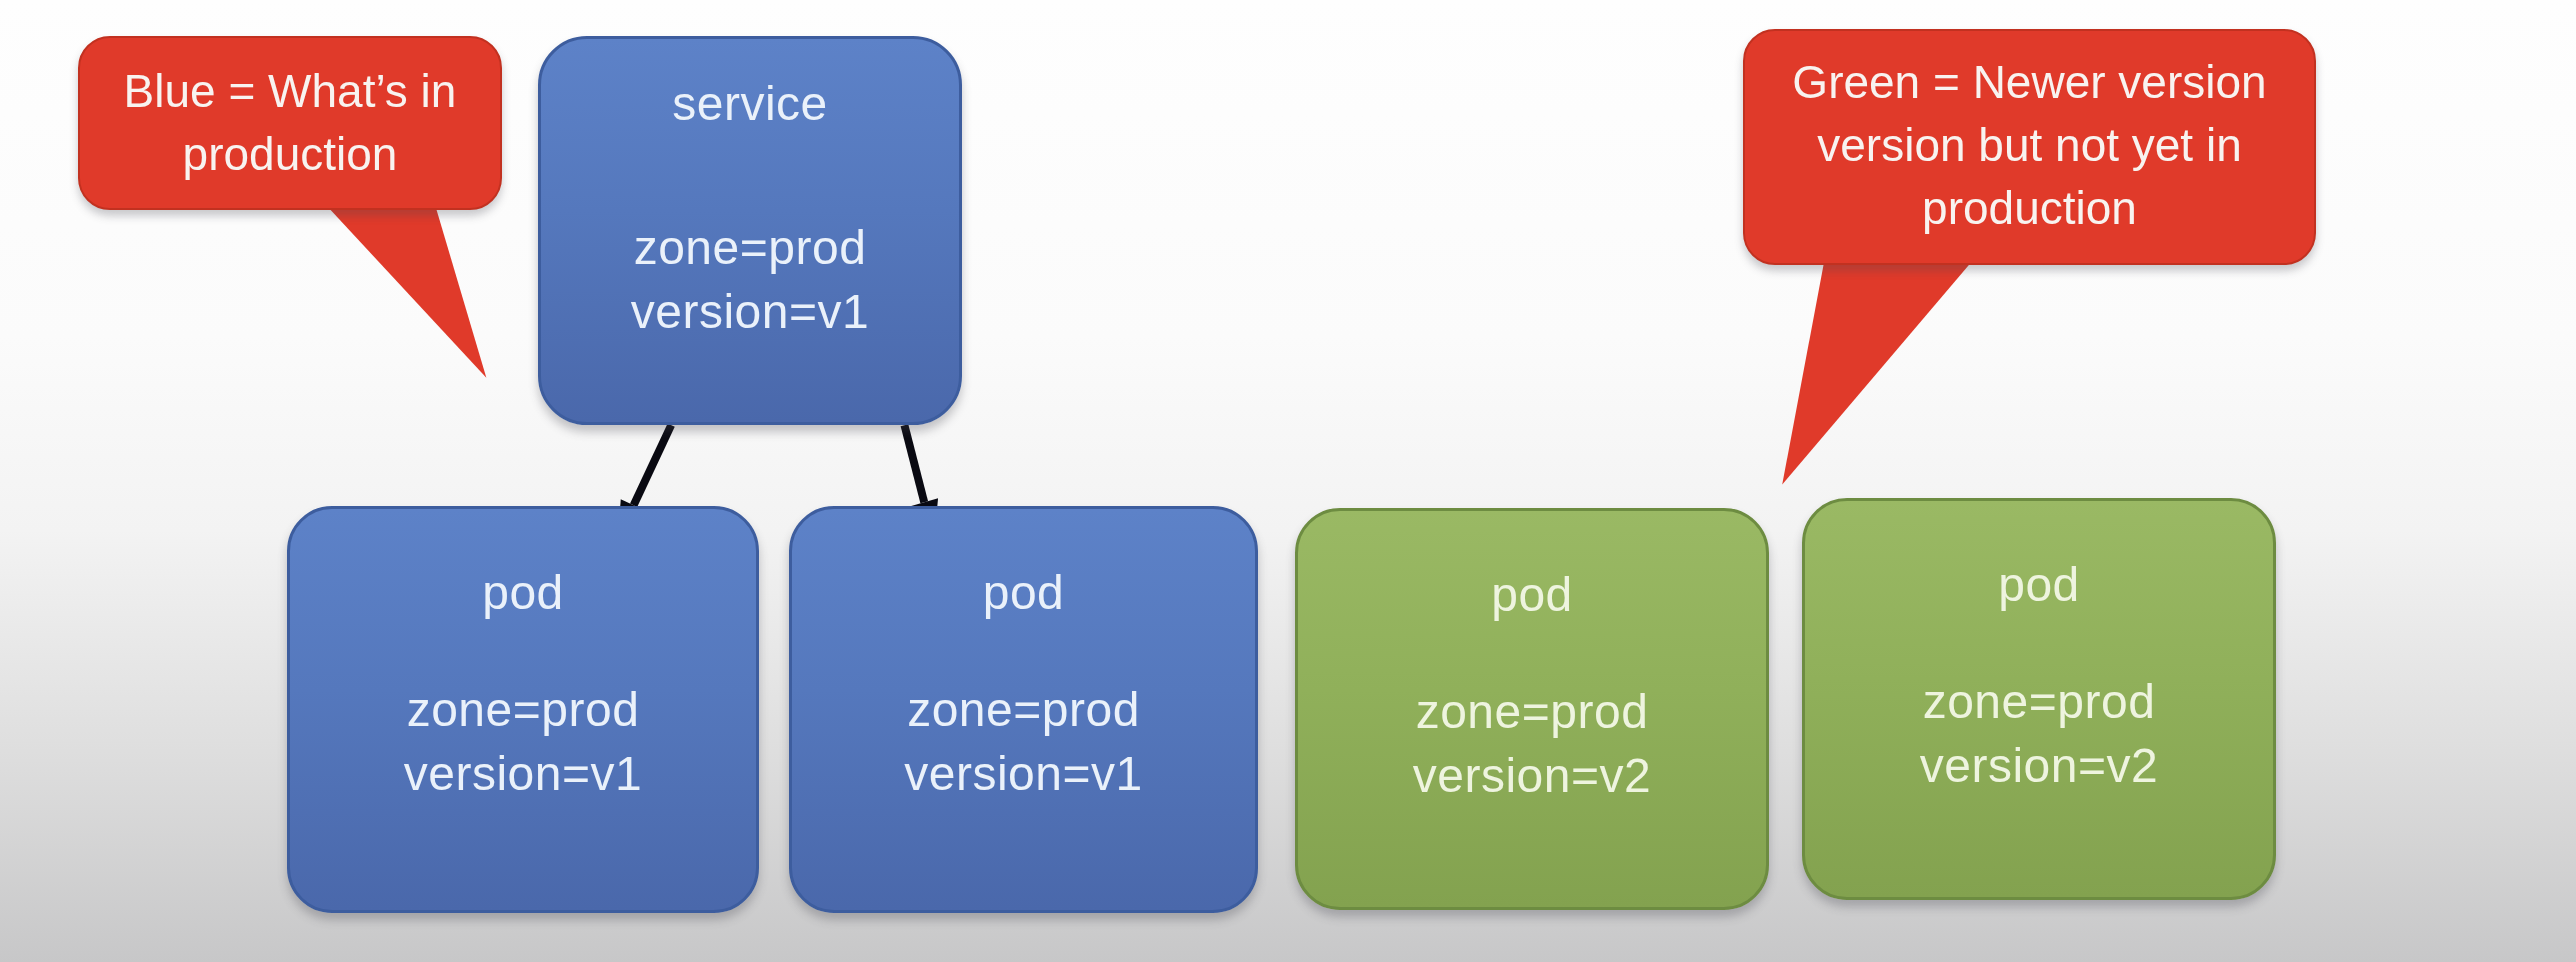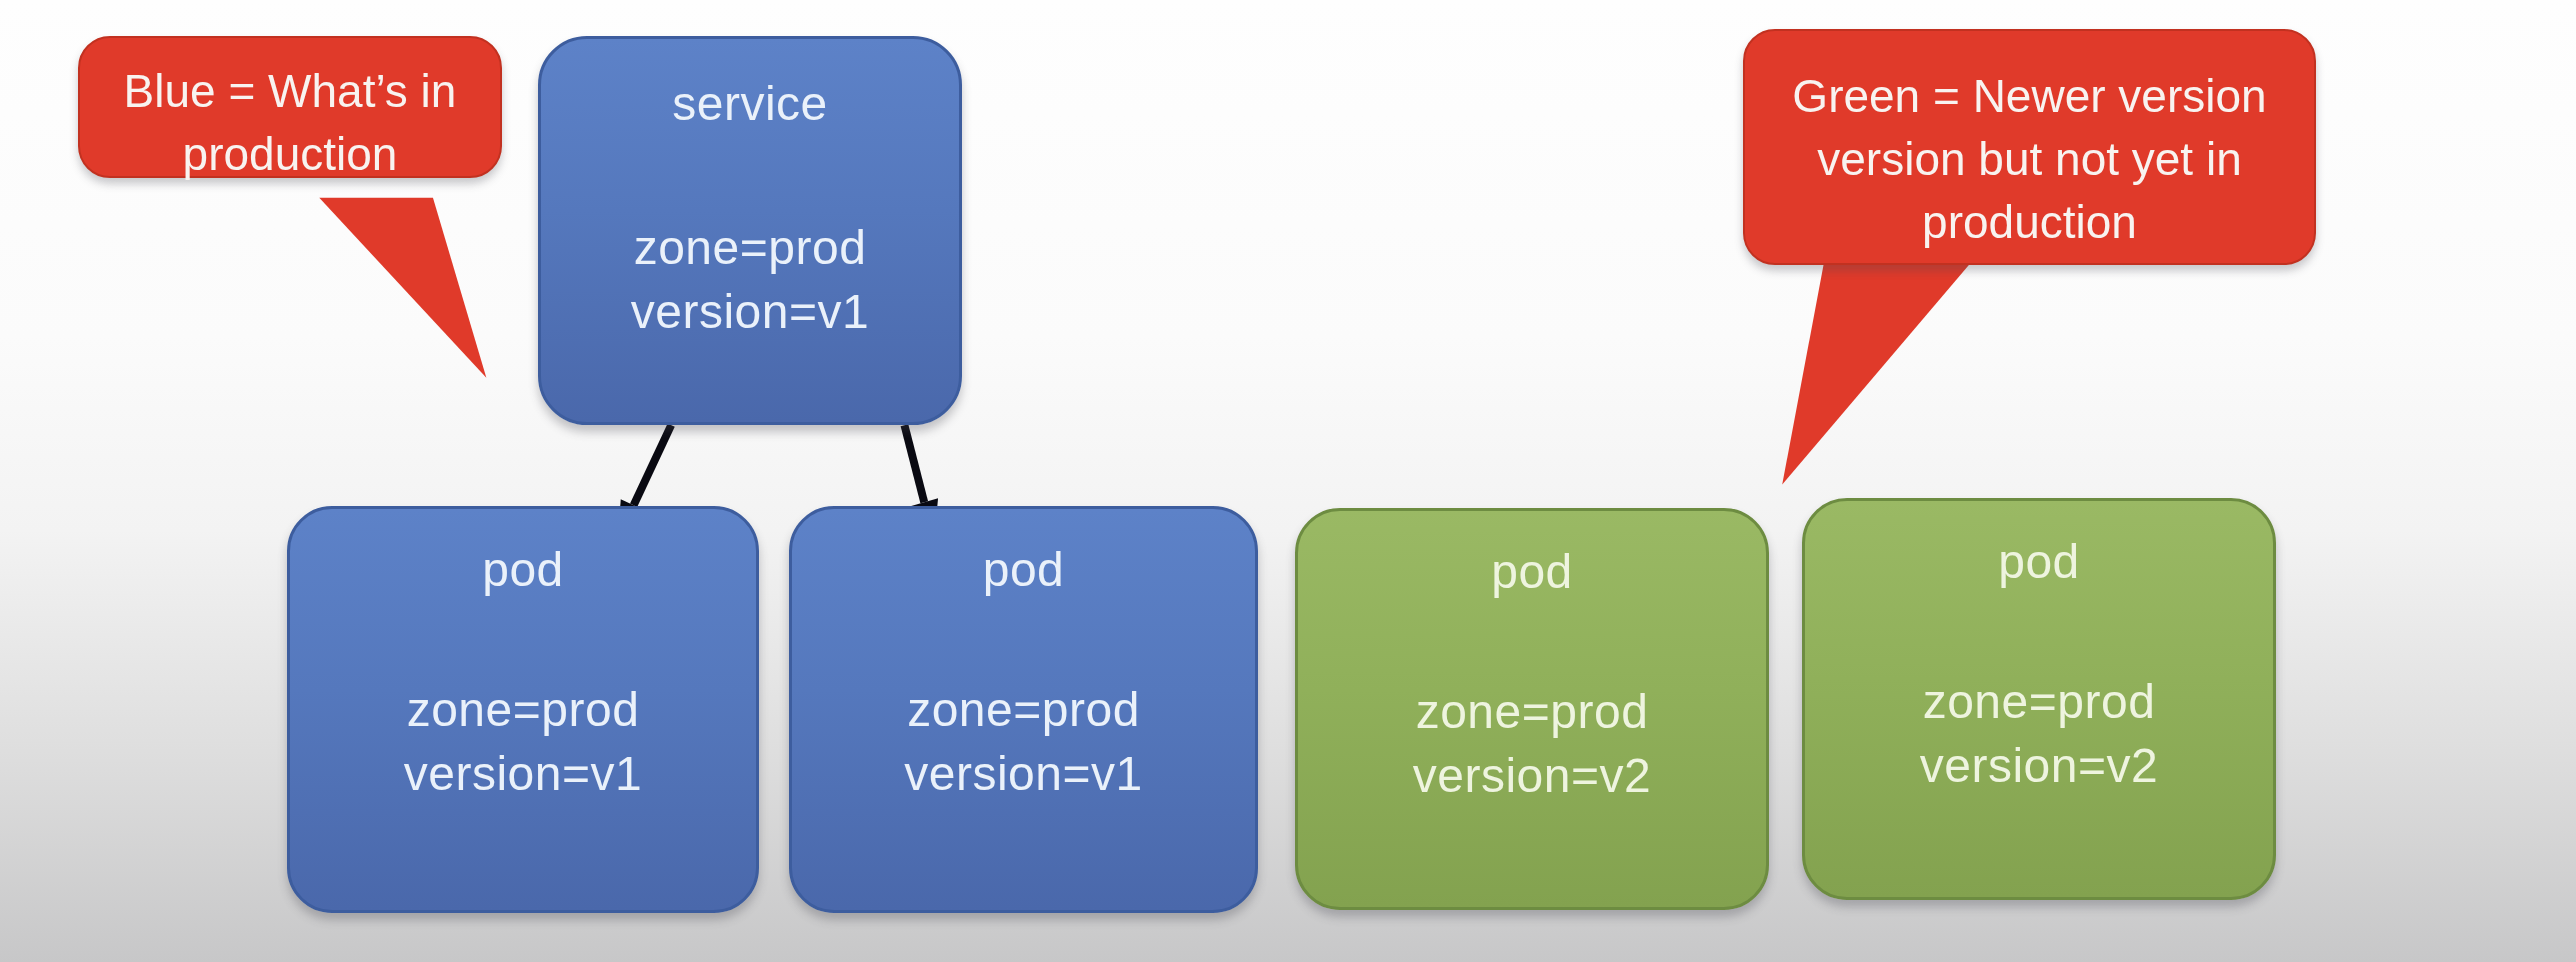--- a/index.html
+++ b/index.html
@@ -35,39 +35,39 @@
   .box-title {
     position: absolute; left: 0; right: 0;
     font-size: 48px; line-height: 55px; letter-spacing: 0.5px;
   }
   .box-labels {
     position: absolute; left: 0; right: 0;
     font-size: 48px; line-height: 64px; letter-spacing: 0.5px;
   }
   .svc .box-title  { top: 40px; }
   .svc .box-labels { top: 180px; }
-  .pod .box-title  { top: 36px; }
+  .pod .box-title  { top: 59px; }
   .pod .box-labels { top: 172px; }
 
   .callout {
     position: absolute;
     text-align: center;
     color: #f8f3f0;
     font-size: 46px; line-height: 63px;
   }
   .callout .bubble {
     position: absolute; inset: 0;
     background: #e03a2a;
     border: 2px solid #c23120;
     border-radius: 32px;
     box-shadow: 0 6px 9px rgba(70,70,80,0.28);
   }
   .callout .callout-text { position: relative; }
   .callout-blue  .callout-text { padding-top: 24px; }
-  .callout-green .callout-text { padding-top: 36px; }
+  .callout-green .callout-text { padding-top: 22px; }
 </style>
 </head>
 <body>
 
 <div class="stage">
 
   <svg class="overlay-svg" viewBox="0 0 2606 974">
 
     <polygon points="323,200 438,200 492,382" fill="#e03a2a"></polygon>
 
@@ -77,21 +77,21 @@
       <line x1="679" y1="430" x2="641" y2="511" stroke="#0a0a12" stroke-width="8"></line>
       <polygon points="625,545 654,517 628,505" fill="#0a0a12"></polygon>
     </g>
 
     <g>
       <line x1="915" y1="430" x2="935" y2="508" stroke="#0a0a12" stroke-width="8"></line>
       <polygon points="945,545 949,504 921,512" fill="#0a0a12"></polygon>
     </g>
   </svg>
 
-  <div class="callout callout-blue" style="left:78px; top:36px; width:424px; height:142px;">
+  <div class="callout callout-blue" style="left:78px; top:36px; width:424px; height:174px;">
     <div class="bubble"></div>
     <div class="callout-text">
       <div>Blue = What’s in</div>
       <div>production</div>
     </div>
   </div>
 
   <div class="callout callout-green" style="left:1743px; top:29px; width:573px; height:236px;">
     <div class="bubble"></div>
     <div class="callout-text">

